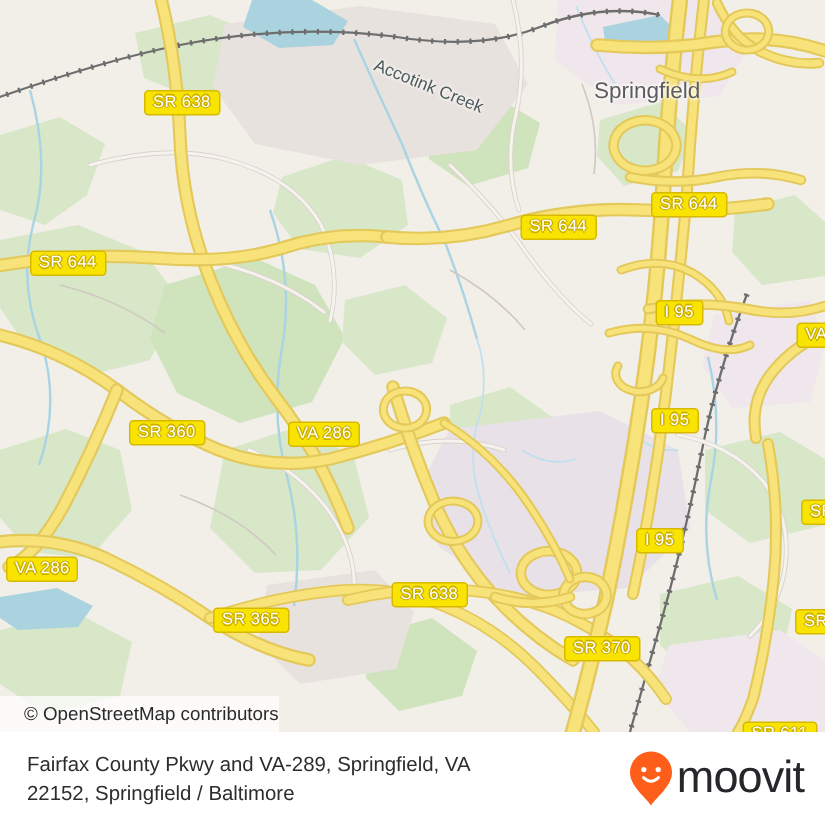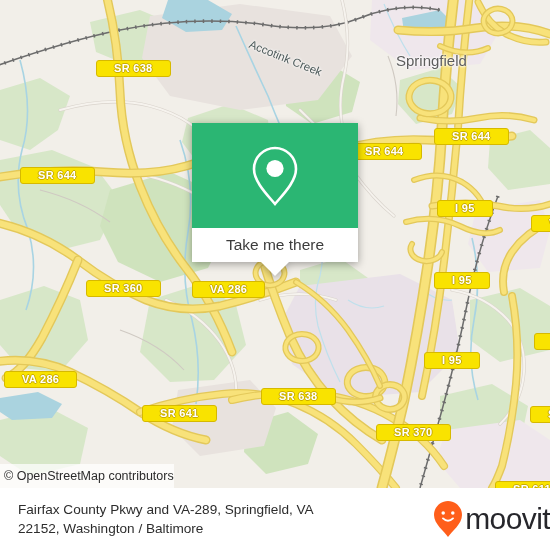--- a/index.html
+++ b/index.html
@@ -25,25 +25,25 @@
   #map svg { display: block; }
 
   
   .shield {
     position: absolute;
     background: #f9e300;
     border: 1.6px solid #d6b900;
     border-radius: 3px;
     color: #ffffff;
     font-size: 11px;
-    font-weight: bold;
+    font-weight: normal;
     letter-spacing: .3px;
     line-height: 15px;
     height: 17px;
-    padding: 0 17px;
+    padding: 0 5px;
     white-space: nowrap;
     text-shadow:
       -1px 0 #c9ad00, 1px 0 #c9ad00,
       0 -1px #c9ad00, 0 1px #c9ad00;
     z-index: 6;
   }
 
   
   .place-label {
     position: absolute;
@@ -100,39 +100,39 @@
     border-top: 14px solid #ffffff;
   }
 
   
   #attribution {
     position: absolute;
     left: 0; top: 464px;
     height: 24px;
     display: flex;
     align-items: center;
-    padding-left: 4px;
+    padding-left: 16px;
     background: rgba(255,255,255,0.72);
     z-index: 15;
   }
   #attribution span {
     font-size: 12.5px;
     color: #2b2b2b;
   }
 
   
   #footer {
     position: absolute;
     left: 0; top: 488px;
     width: 550px; height: 62px;
     background: rgba(255,255,255,0.93);
     display: flex;
     align-items: center;
     justify-content: space-between;
-    padding: 0 0 0 18px;
+    padding: 0 14px 0 18px;
     z-index: 30;
   }
   #footer-text {
     font-size: 13.6px;
     line-height: 19px;
     color: #2d2d2d;
     max-width: 380px;
   }
   #brand {
     display: flex;
@@ -317,55 +317,43 @@
 
     <div class="place-label" style="left:396px; top:52px;">Springfield</div>
 
     <div class="creek-label" style="left:252px; top:38px;">Accotink Creek</div>
 
     <div class="shield" style="left:96px;  top:60px;">SR 638</div>
     <div class="shield" style="left:20px;  top:167px;">SR 644</div>
     <div class="shield" style="left:86px;  top:280px;">SR 360</div>
     <div class="shield" style="left:192px; top:281px;">VA 286</div>
     <div class="shield" style="left:4px;   top:371px;">VA 286</div>
-    <div class="shield" style="left:142px; top:405px;">SR 641</div>
+    <div class="shield" style="left:142px; top:405px;">SR 365</div>
     <div class="shield" style="left:261px; top:388px;">SR 638</div>
     <div class="shield" style="left:347px; top:143px; z-index:4;">SR 644</div>
     <div class="shield" style="left:434px; top:128px;">SR 644</div>
     <div class="shield" style="left:437px; top:200px;">I 95</div>
     <div class="shield" style="left:434px; top:272px;">I 95</div>
     <div class="shield" style="left:424px; top:352px;">I 95</div>
     <div class="shield" style="left:376px; top:424px;">SR 370</div>
     <div class="shield" style="left:531px; top:215px;">VA</div>
     <div class="shield" style="left:534px; top:333px;">SR</div>
     <div class="shield" style="left:530px; top:406px;">SR</div>
     <div class="shield" style="left:495px; top:481px;">SR 611</div>
 
-    <div id="callout">
-      <div id="callout-top">
-        <svg width="56" height="66" viewBox="0 0 56 66">
-          <path d="M28 5 C16.4 5 7 14.4 7 26 C7 39 21 52.5 28 61 C35 52.5 49 39 49 26 C49 14.4 39.6 5 28 5 Z" fill="none" stroke="#ffffff" stroke-width="2.6"></path>
-          <circle cx="28" cy="25.5" r="8.6" fill="#ffffff"></circle>
-        </svg>
-      </div>
-      <div id="callout-bottom">
-        <span id="callout-label">Take me there</span>
-      </div>
-      <div id="callout-tail"></div>
-    </div>
 
     <div id="attribution">
       <span>© OpenStreetMap contributors</span>
     </div>
   </div>
 
   <div id="footer">
     <div id="footer-text">
       <div>Fairfax County Pkwy and VA-289, Springfield, VA</div>
-      <div>22152, Washington / Baltimore</div>
+      <div>22152, Springfield / Baltimore</div>
     </div>
     <div id="brand">
       <svg width="30" height="38" viewBox="0 0 30 38">
         <path d="M15 1 C7.3 1 1 7.3 1 15 C1 24 11 31 15 37 C19 31 29 24 29 15 C29 7.3 22.7 1 15 1 Z" fill="#ff5e1a"></path>
         <circle cx="10.2" cy="13" r="1.75" fill="#ffffff"></circle>
         <circle cx="19.8" cy="13" r="1.75" fill="#ffffff"></circle>
         <path d="M10 18.4 Q15 23.2 20 18.4" fill="none" stroke="#ffffff" stroke-width="1.9" stroke-linecap="round"></path>
       </svg>
       <span id="brand-word">moovit</span>
     </div>

